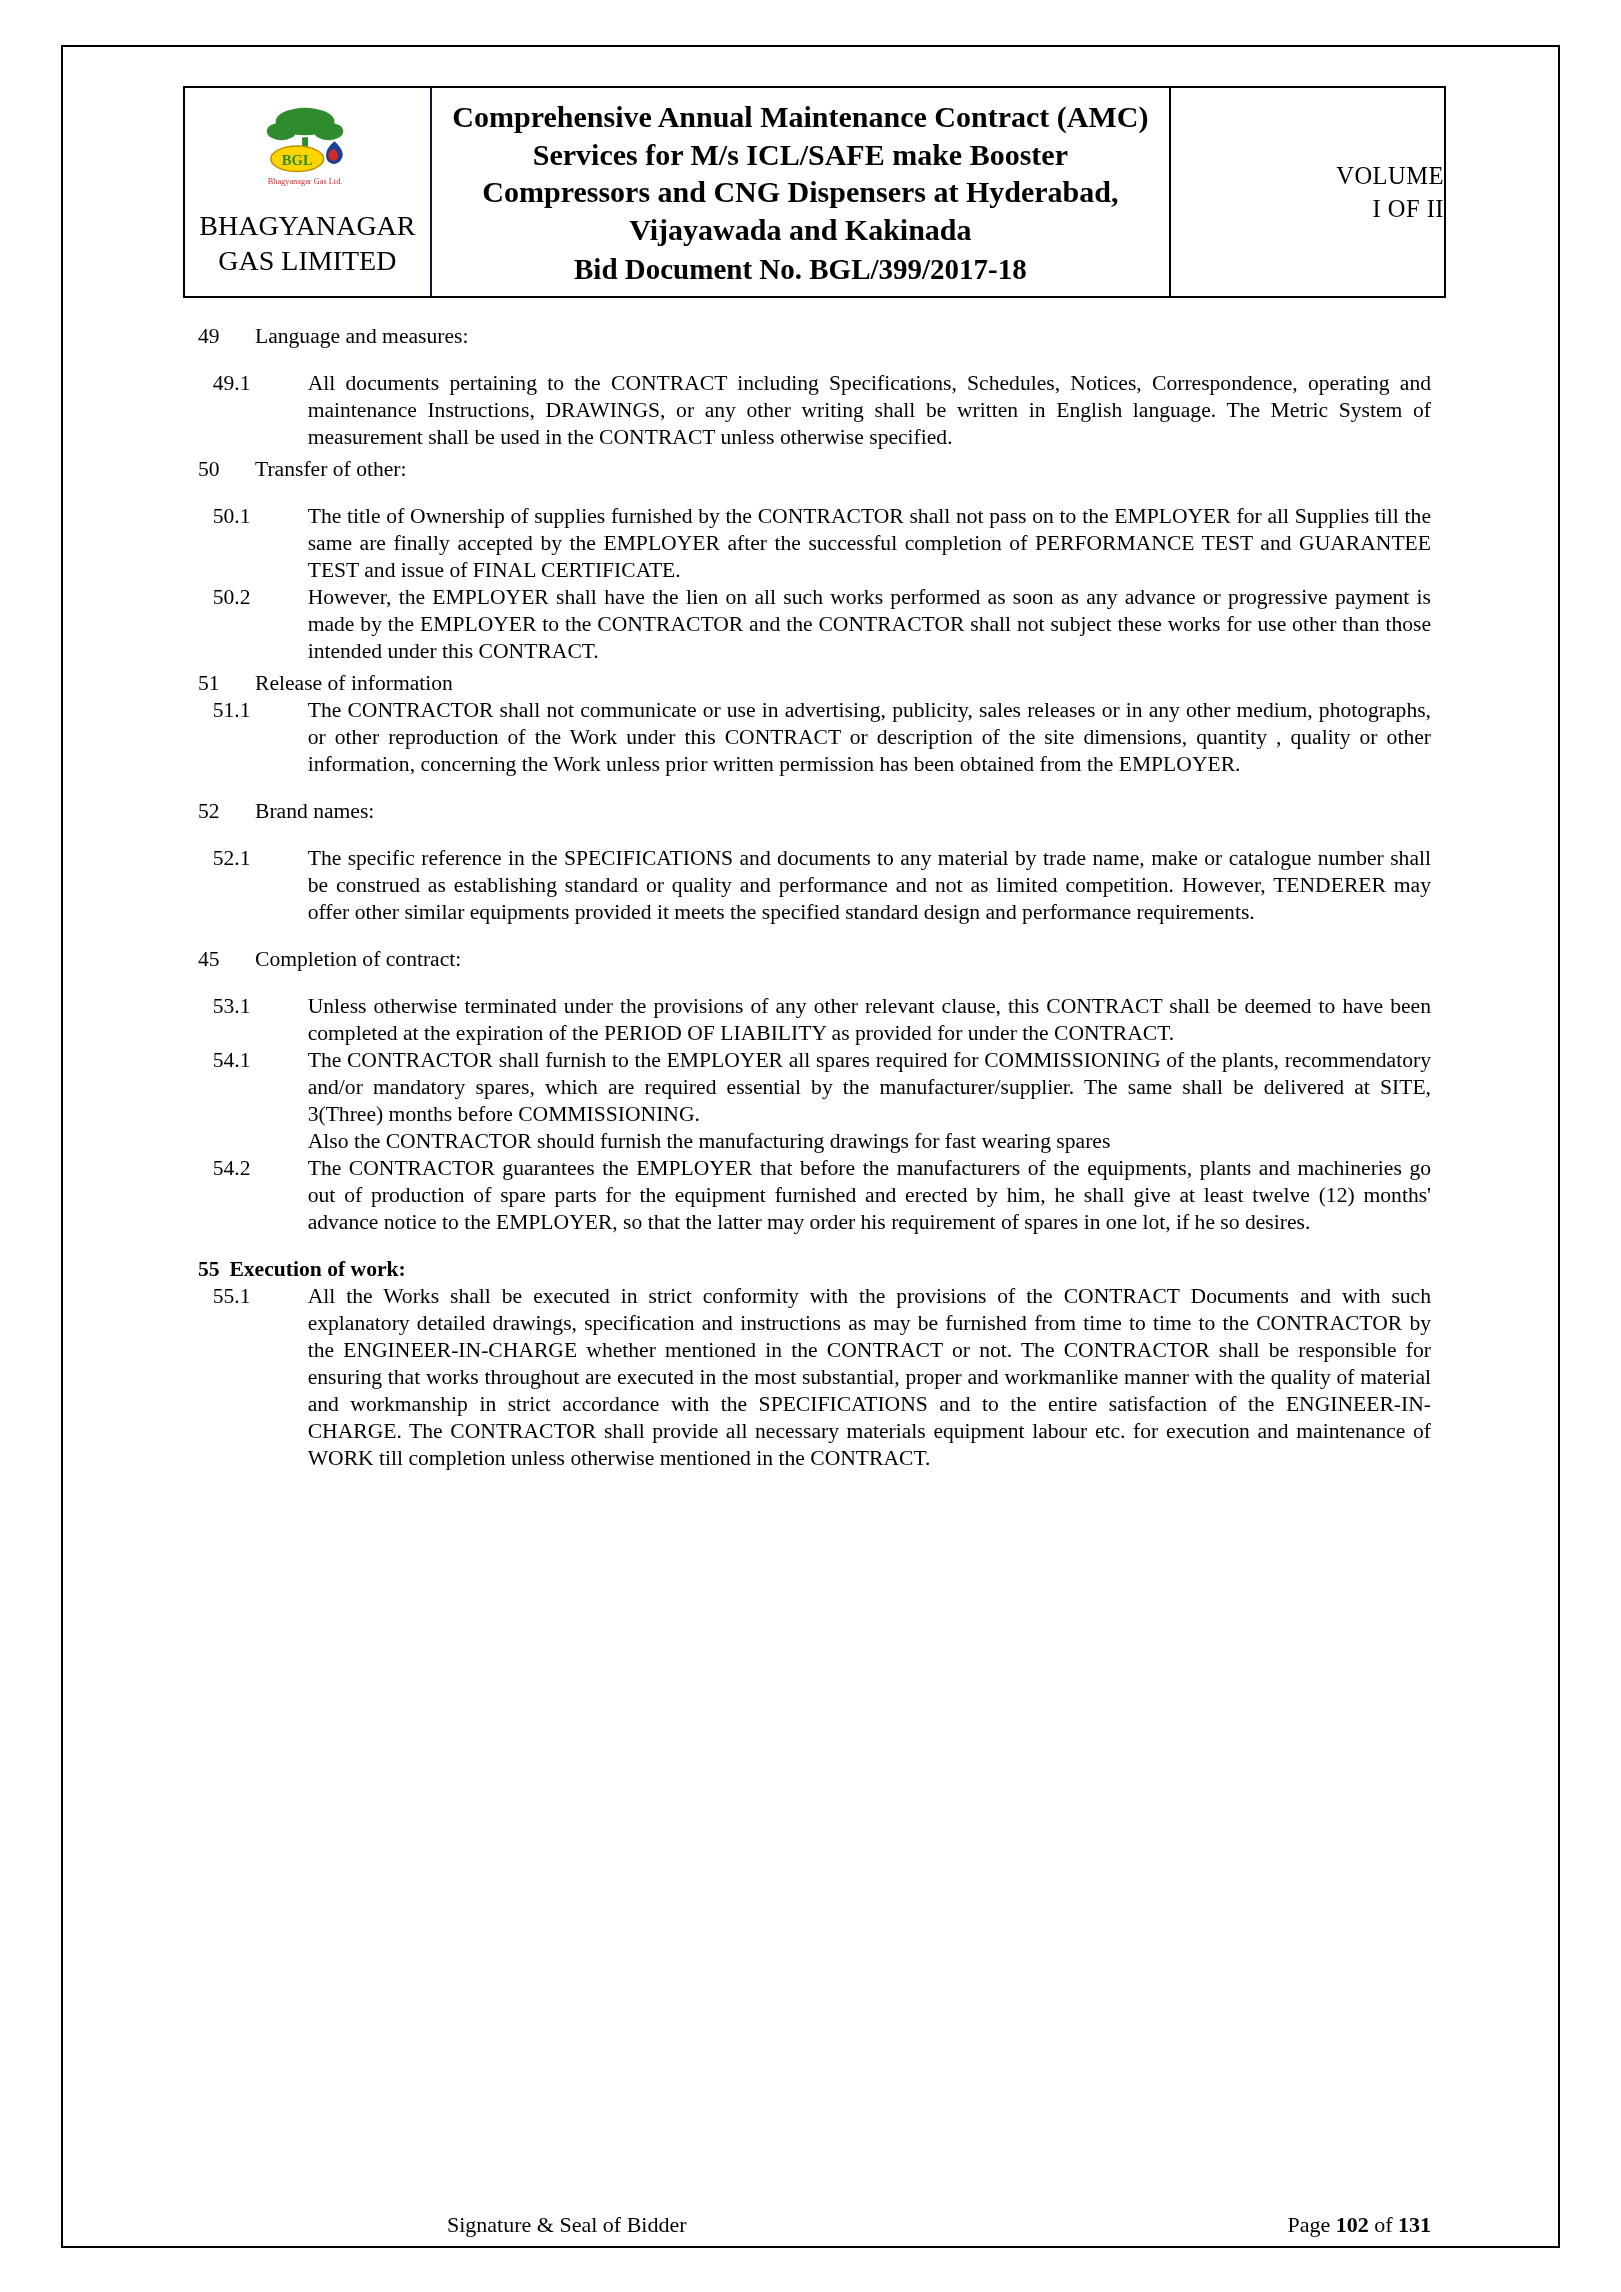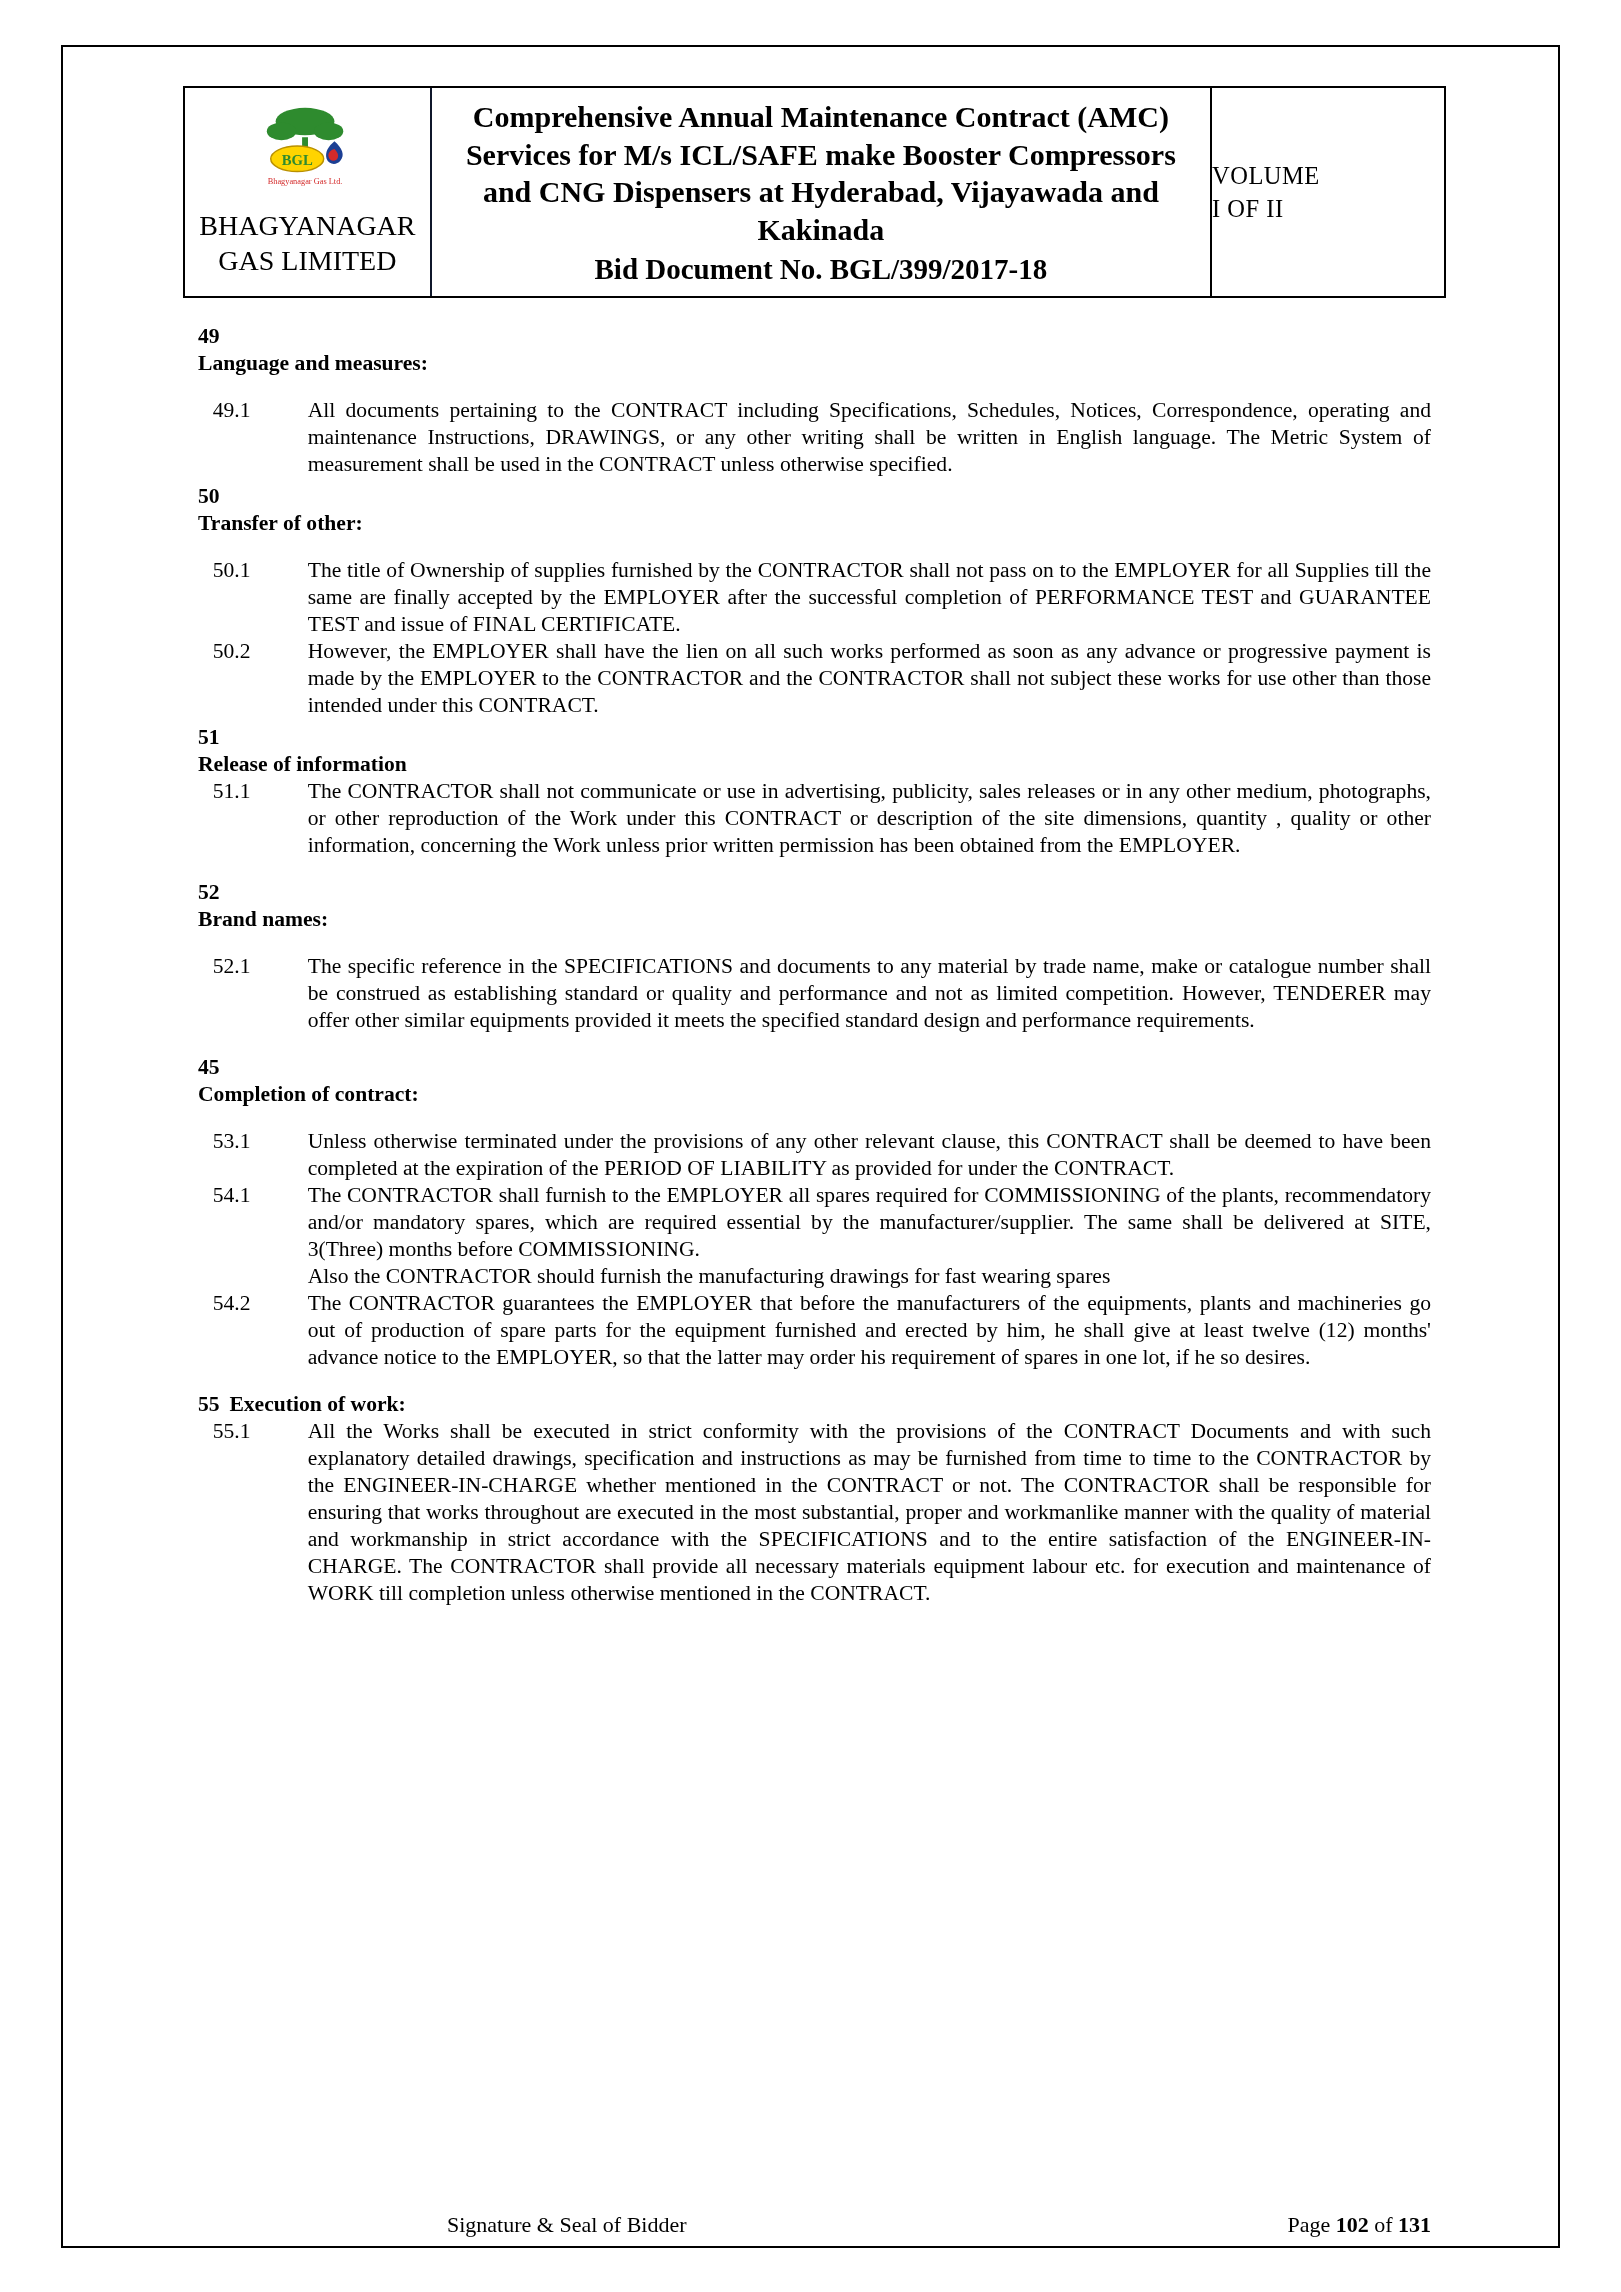--- a/index.html
+++ b/index.html
@@ -36,34 +36,35 @@
     border-left: 2px solid #0f172a;
     border-right: 2px solid #000;
     padding: 9.8px 13.7px 9.8px;
     text-align: center;
   }
   .doc-title { font-weight: 700; font-size: 30px; line-height: 1.26; }
   .bid-no   { font-weight: 700; font-size: 29px; margin-top: 3.9px; }
   .volume-cell {
     width: 232px; flex: none;
     display: flex; flex-direction: column;
-    justify-content: center; align-items: flex-start;
+    justify-content: center; align-items: flex-end;
     font-size: 24.5px; line-height: 1.35; letter-spacing: 0.5px;
     text-align: center;
+    padding-left: 41px;
   }
   
   .content {
     margin: 25.5px 127px 0 135px;
     font-size: 21.6px;
     line-height: 27px;
   }
   .block { margin-top: 0; }
   .gap-xs { margin-top: 4.9px; }
   .gap-md { margin-top: 20px; }
-  .heading { display: flex; font-weight: 700; flex-direction: column; }
+  .heading { display: flex; font-weight: 400; }
   .h-num { width: 57px; flex: none; }
   .h-title { flex: 1; }
   .clause { display: flex; padding-left: 14.7px; }
   .c-num { width: 95px; flex: none; }
   .c-text { flex: 1; text-align: justify; }
   .c-text .cont { text-align: left; }
   .section-title { text-align: center; font-weight: 700; }
   .st-part1 { margin-right: 31px; }
   .heading55 { font-weight: 700; display: flex; }
   .h55-num { flex: none; }

